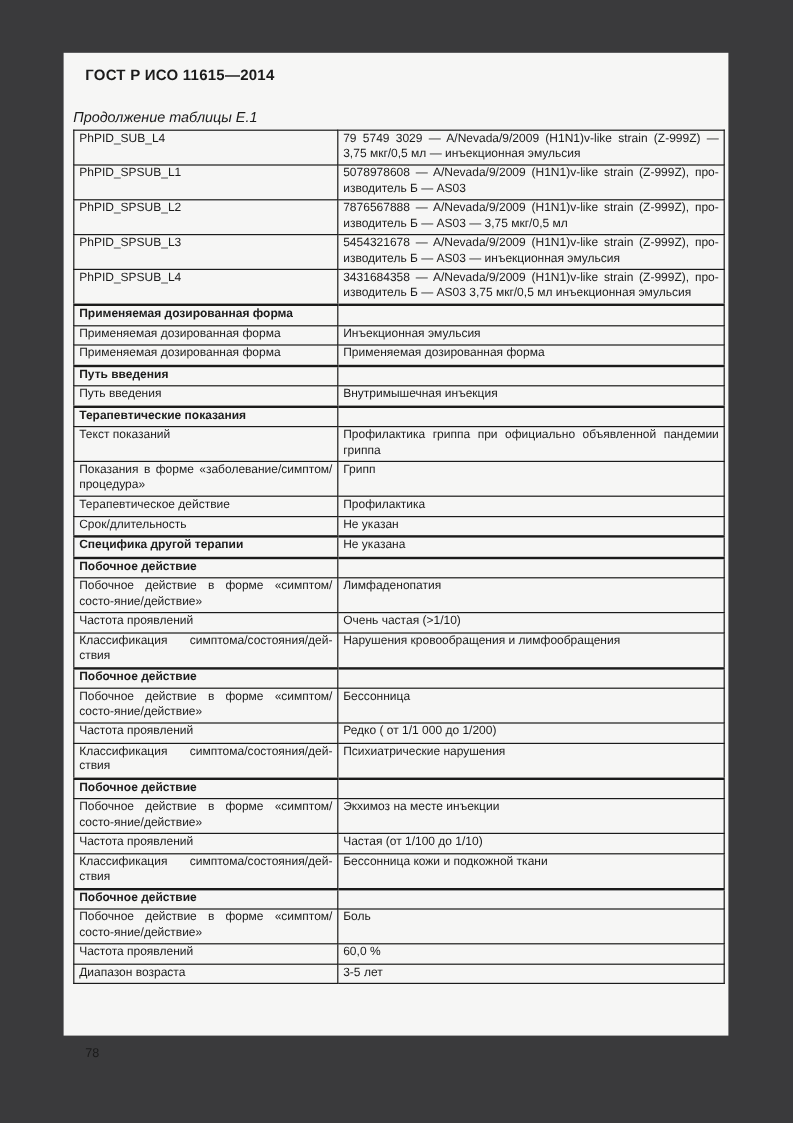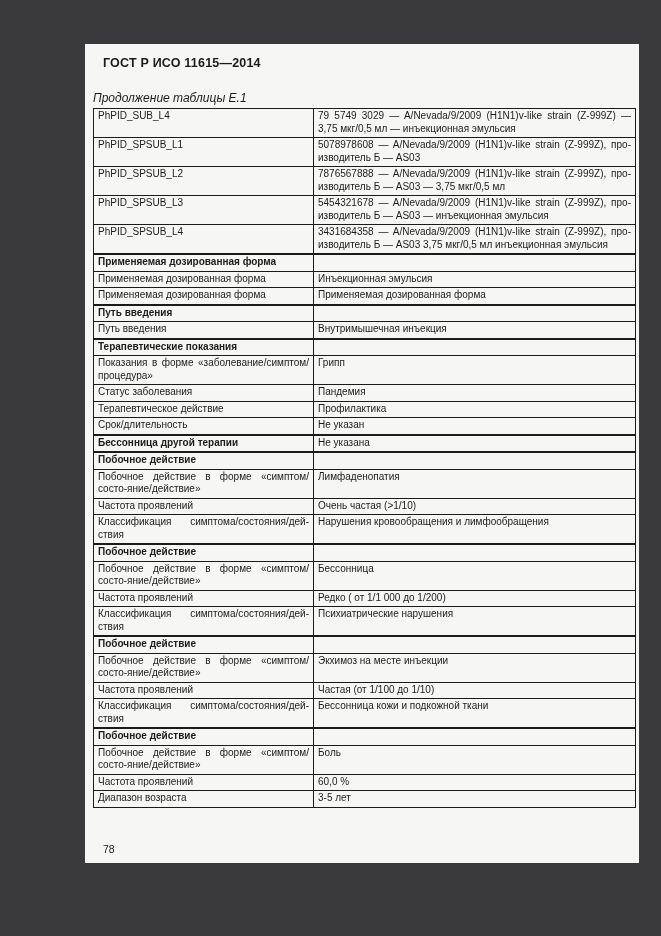--- a/index.html
+++ b/index.html
@@ -13,21 +13,20 @@
     position: relative;
     width: 661px; height: 936px;
     background: #3a3a3c;
   }
   .page {
     position: absolute;
     left: 53px; top: 44px;
     width: 554px; height: 819px;
     background: #f6f6f5;
     color: #1b1b1b;
-    margin-left: 32px;
   }
   .doc-title {
     position: absolute;
     left: 18px; top: 12px;
     font-size: 12.5px;
     font-weight: bold;
     letter-spacing: 0.2px;
     white-space: nowrap;
   }
   .caption {
@@ -55,21 +54,21 @@
     word-wrap: break-word;
   }
   table.doc-table tr.section td {
     border-top-width: 2px;
   }
   table.doc-table td.bold {
     font-weight: bold;
   }
   .page-number {
     position: absolute;
-    left: 18px; top: 799px;
+    left: 18px; top: 828px;
     font-size: 10.5px;
   }
 </style>
 </head>
 <body>
 
 <div class="scan-bg">
   <div class="page">
     <div class="doc-title">ГОСТ Р ИСО 11615—2014</div>
     <div class="caption">Продолжение таблицы Е.1</div>
@@ -117,37 +116,37 @@
           </tr>
           <tr>
             <td>Путь введения</td>
             <td>Внутримышечная инъекция</td>
           </tr>
           <tr class="section">
             <td class="bold">Терапевтические показания</td>
             <td></td>
           </tr>
           <tr>
+            <td>Текст показаний</td>
+            <td>Профилактика гриппа при официально объявленной пандемии гриппа</td>
+          </tr>
+          <tr>
             <td>Показания в форме «заболевание/симптом/ процедура»</td>
             <td>Грипп</td>
           </tr>
           <tr>
-            <td>Статус заболевания</td>
-            <td>Пандемия</td>
-          </tr>
-          <tr>
             <td>Терапевтическое действие</td>
             <td>Профилактика</td>
           </tr>
           <tr>
             <td>Срок/длительность</td>
             <td>Не указан</td>
           </tr>
           <tr class="section">
-            <td class="bold">Бессонница другой терапии</td>
+            <td class="bold">Специфика другой терапии</td>
             <td>Не указана</td>
           </tr>
           <tr class="section">
             <td class="bold">Побочное действие</td>
             <td></td>
           </tr>
           <tr>
             <td>Побочное действие в форме «симптом/состо-яние/действие»</td>
             <td>Лимфаденопатия</td>
           </tr>

